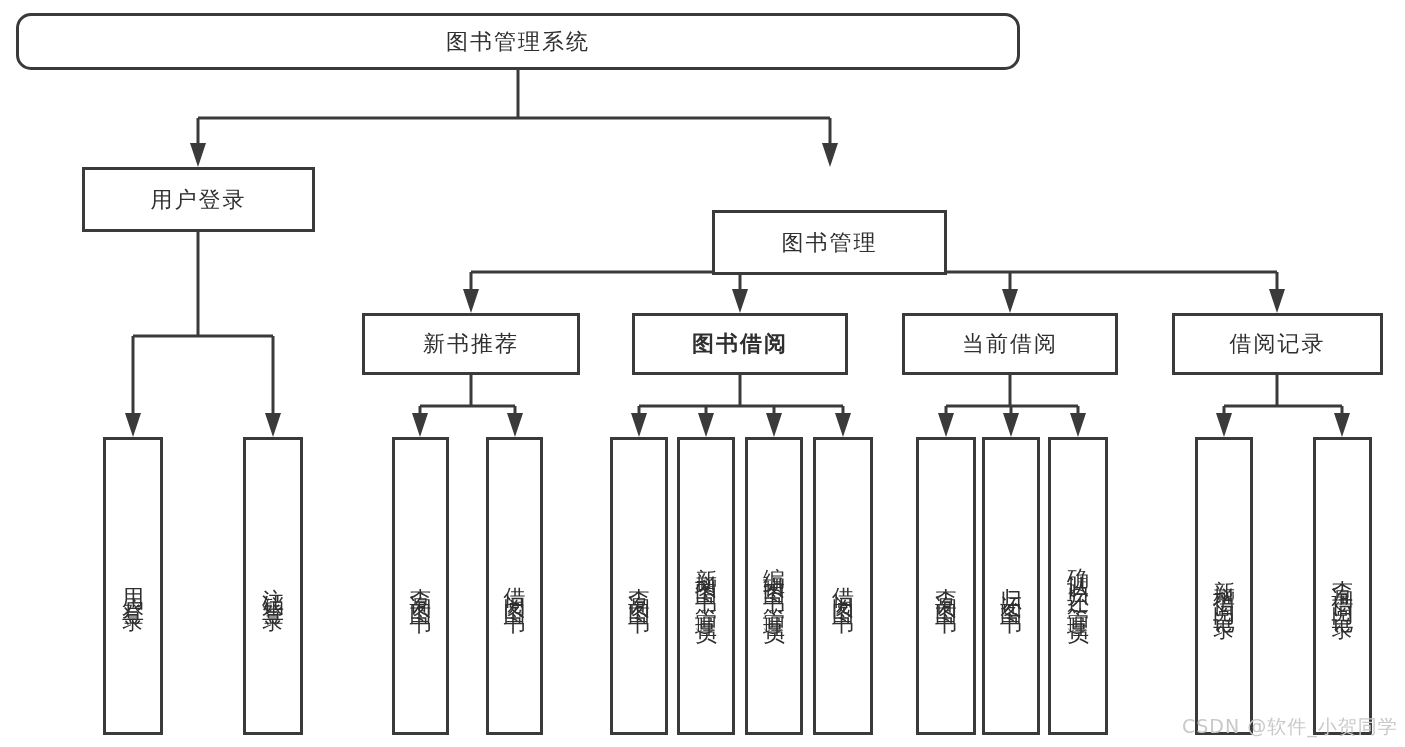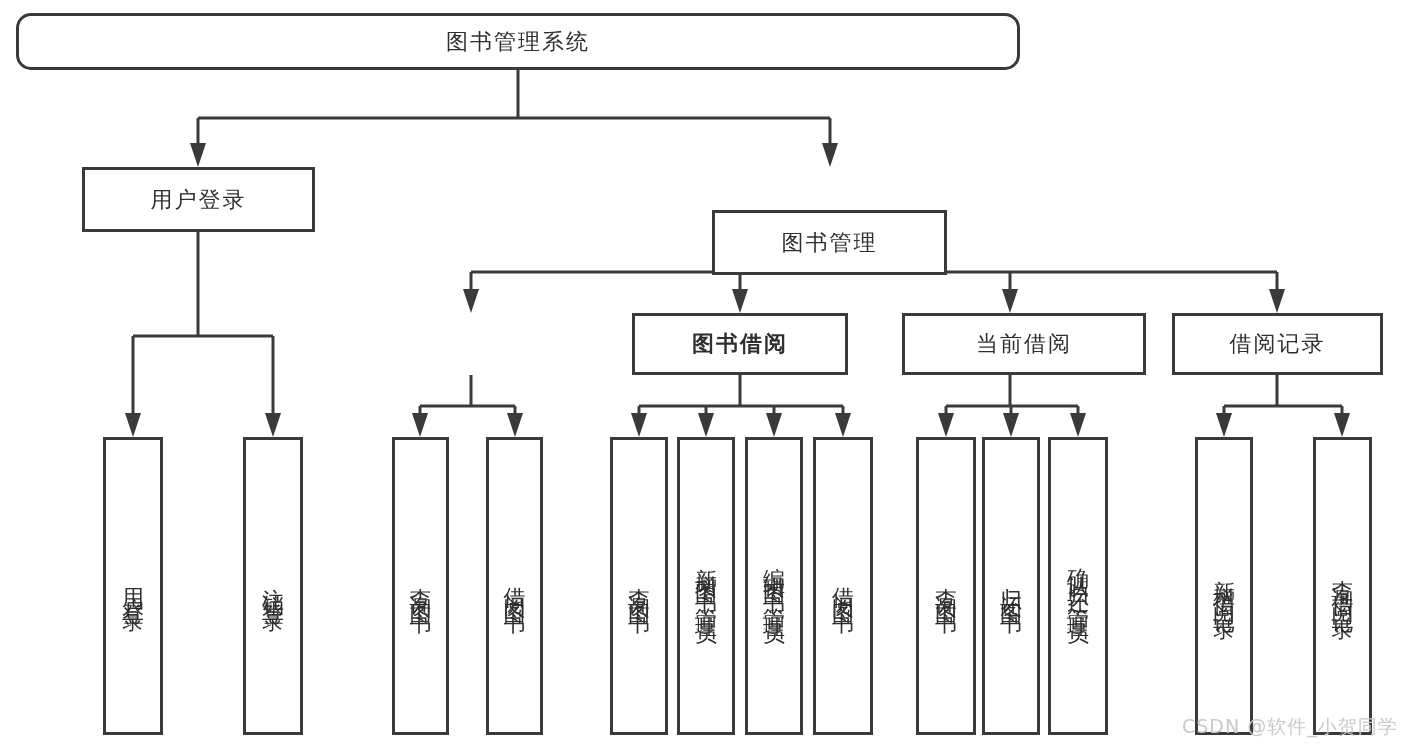--- a/index.html
+++ b/index.html
@@ -123,22 +123,23 @@
       <polygon points="1216,413 1232,413 1224,437"></polygon>
       <polygon points="1334,413 1350,413 1342,437"></polygon>
     </g>
   </svg>
 
   <div class="node" style="left:16px;top:13px;width:1004px;height:57px;border-radius:15px;">图书管理系统</div>
 
   <div class="node" style="left:82px;top:167px;width:233px;height:65px;">用户登录</div>
   <div class="node" style="left:712px;top:167px;width:235px;height:65px;margin-top:43px;">图书管理</div>
 
+  <div class="node" style="left:362px;top:313px;width:218px;height:62px;">新书推荐</div>
   <div class="node" style="left:632px;top:313px;width:216px;height:62px;font-weight:bold;">图书借阅</div>
-  <div class="node" style="left:902px;top:313px;width:244px;height:62px;">当前借阅</div>
+  <div class="node" style="left:902px;top:313px;width:216px;height:62px;">当前借阅</div>
   <div class="node" style="left:1172px;top:313px;width:211px;height:62px;">借阅记录</div>
 
   <div class="leaf" style="left:103px;width:60px;">
     <span class="vtext">用户登录</span>
   </div>
   <div class="leaf" style="left:243px;width:60px;">
     <span class="vtext">注销登录</span>
   </div>
 
   <div class="leaf" style="left:392px;width:57px;">

